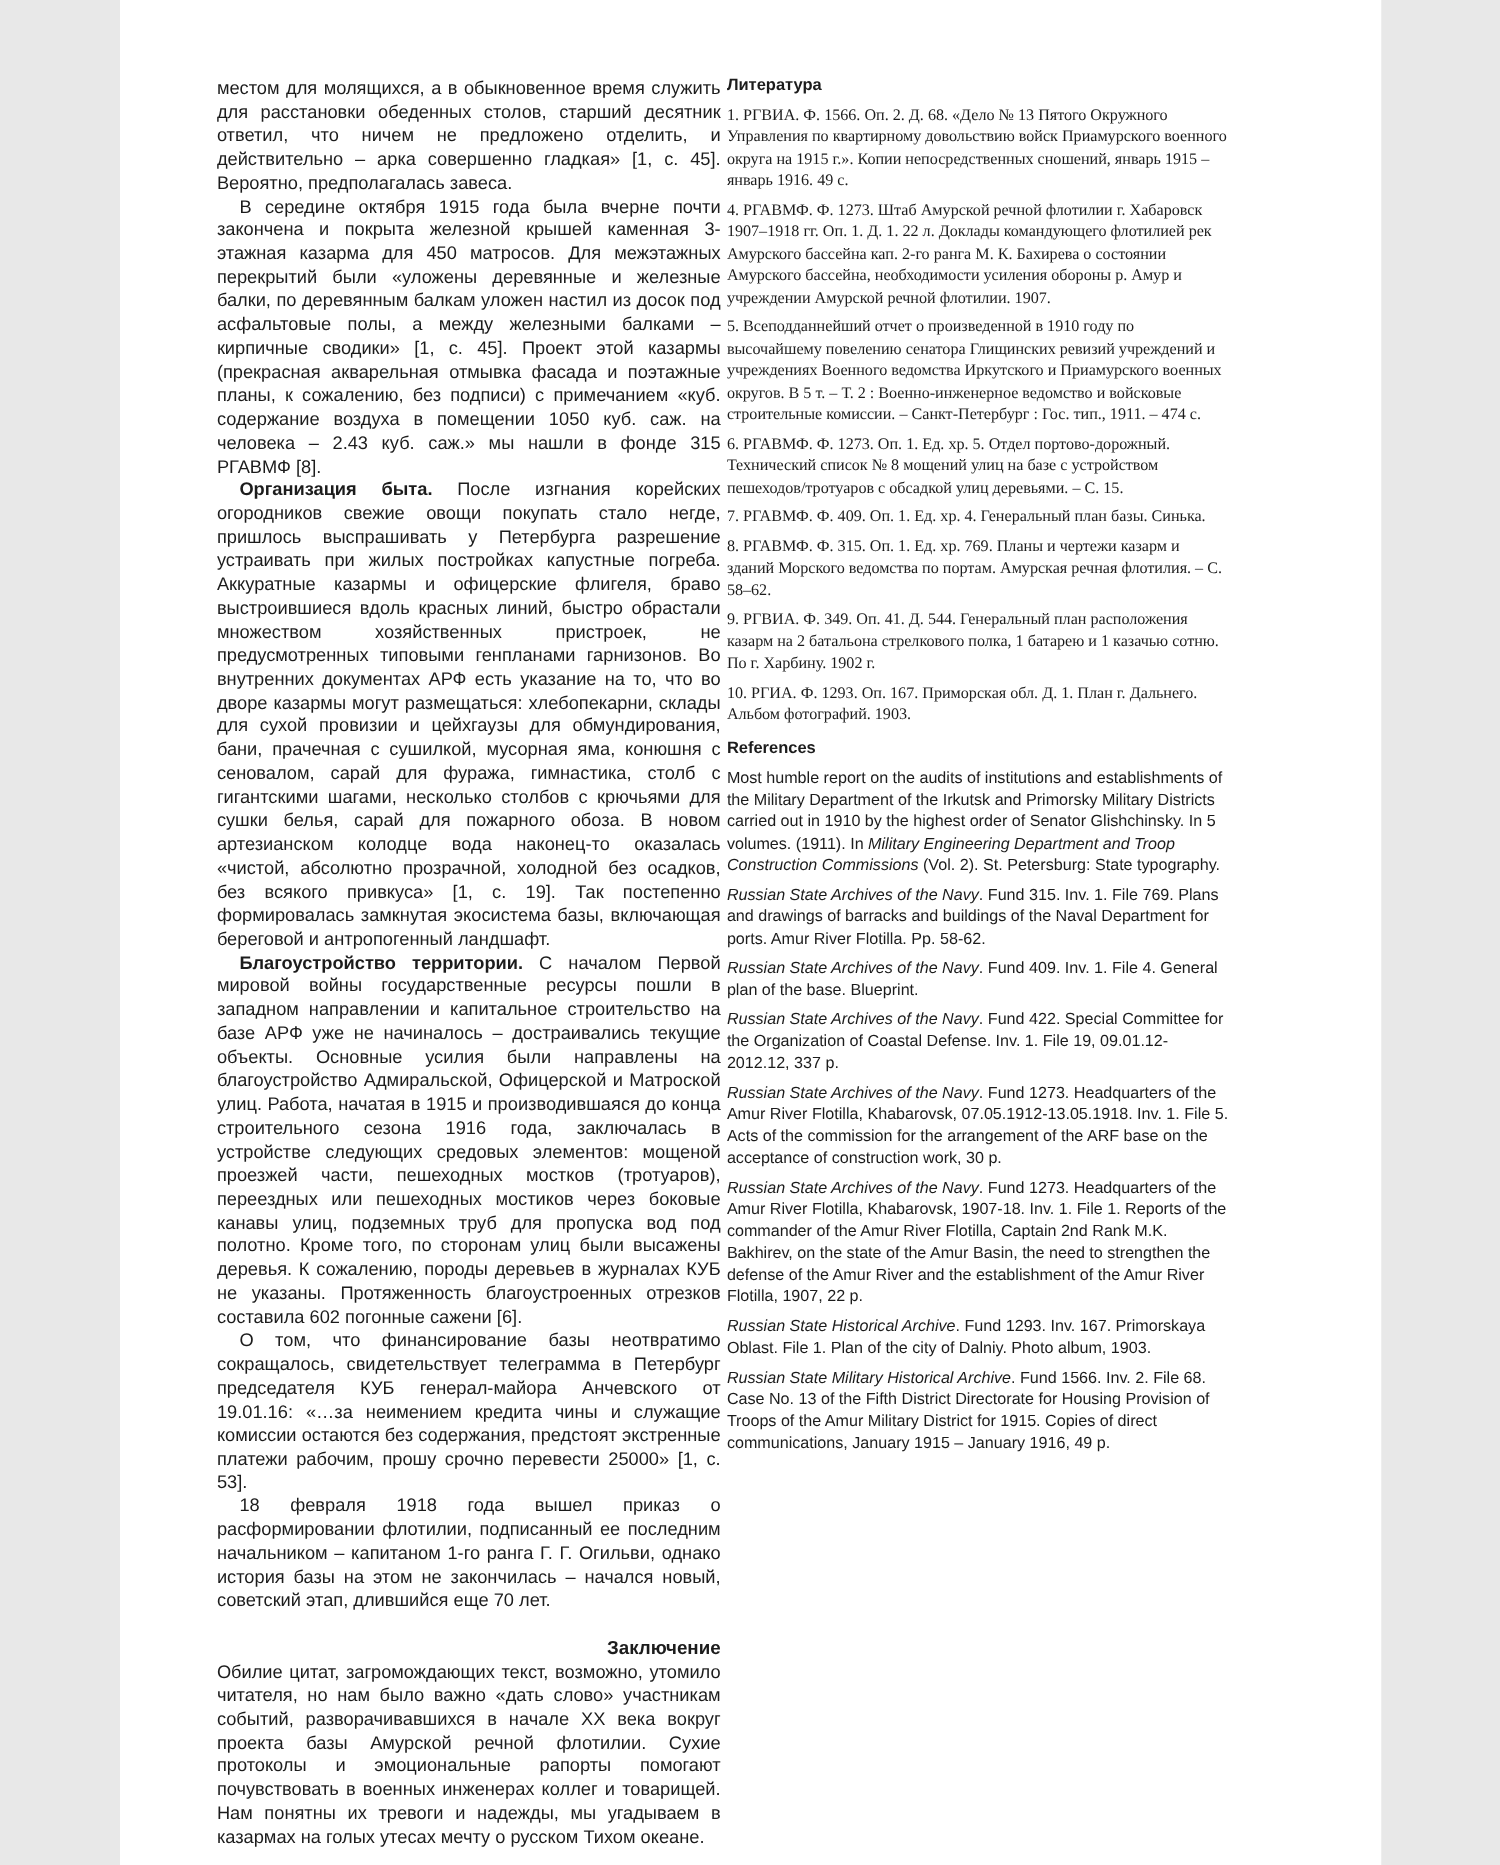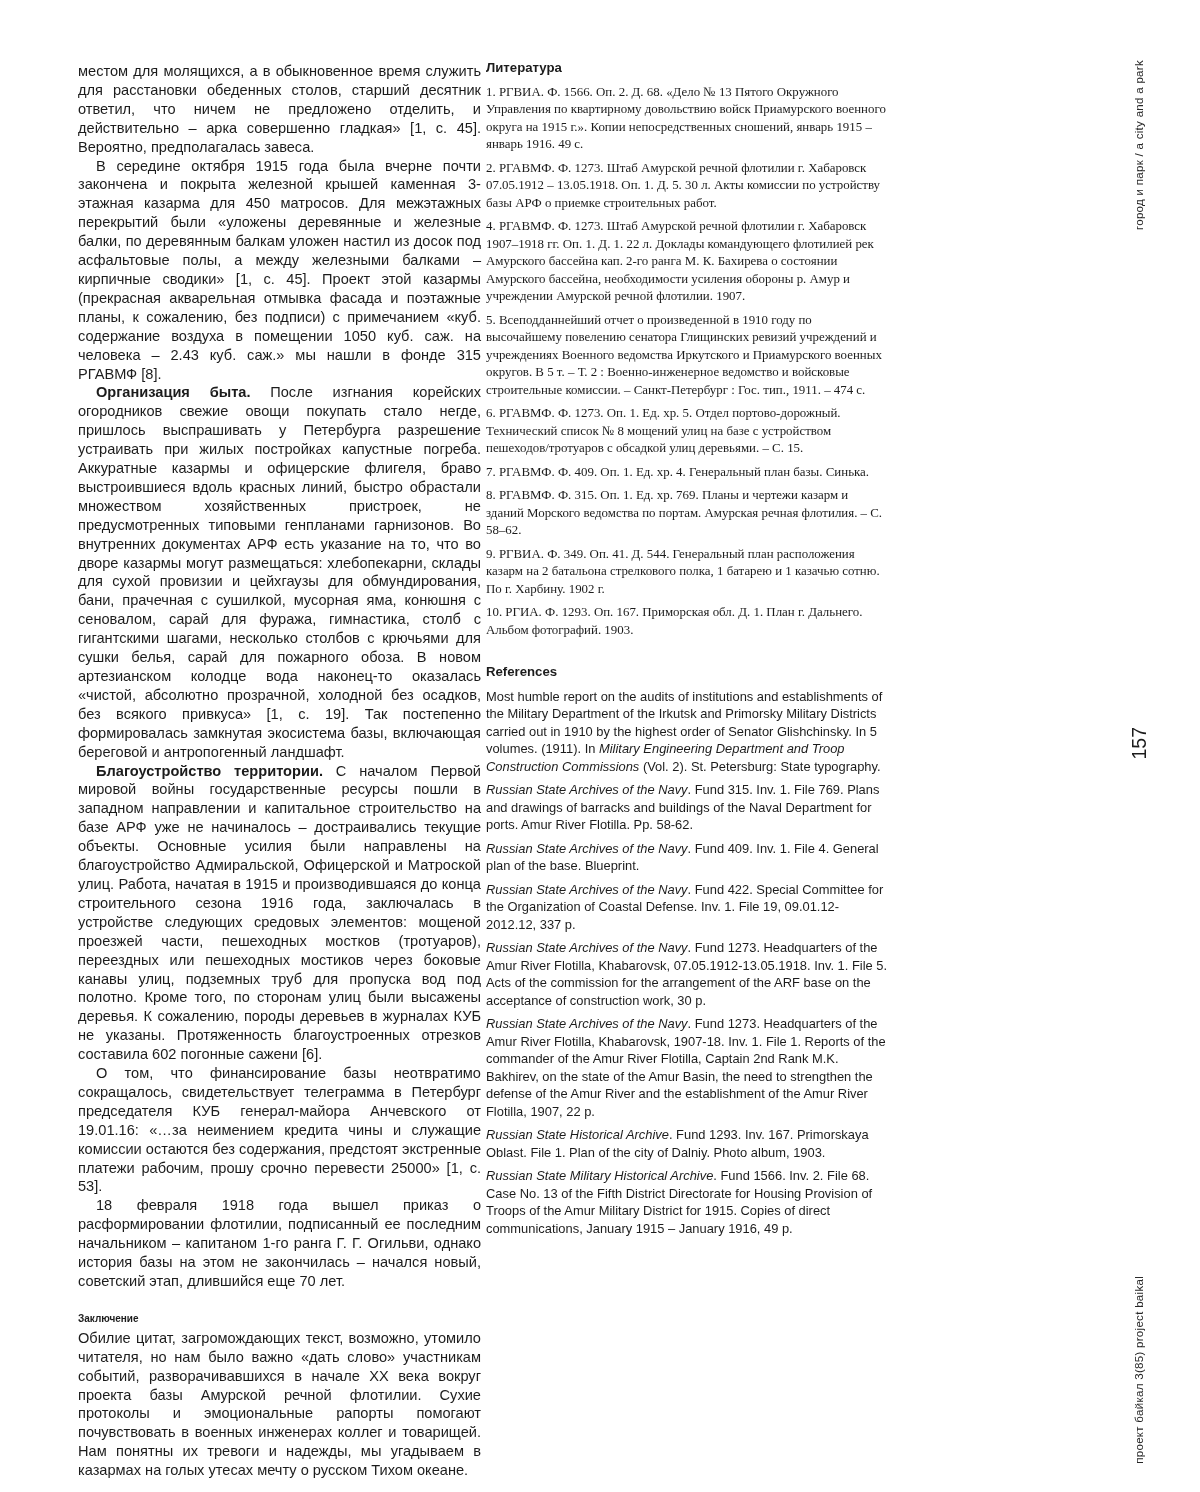--- a/index.html
+++ b/index.html
@@ -1,19 +1,19 @@
 <!DOCTYPE html>
 <html lang="ru"><head>
 <meta charset="utf-8">
 <style>
   * { margin: 0; padding: 0; box-sizing: border-box; }
   html, body { background: #e8e8e8; }
   .page {
     position: relative;
-    width: 1200px;
+    width: 1009px;
     height: 1492px;
     margin: 0 auto;
     background: #ffffff;
     overflow: hidden;
     font-family: "Liberation Sans", "DejaVu Sans", sans-serif;
     color: #1c1c1c;
   }
   
   .col-left {
     position: absolute;
@@ -22,41 +22,41 @@
     width: 403px;
     font-size: 14.6px;
     line-height: 18.9px;
     text-align: justify;
     hyphens: auto;
   }
   .col-left p.indent { text-indent: 18px; }
   .col-left strong { font-weight: bold; }
   .section-heading {
     font-weight: bold;
-    font-size: 10px;
+    font-size: 15px;
     margin-top: 19px;
-    text-align: left;
+    text-align: right;
   }
   
   .col-right {
     position: absolute;
     left: 486px;
     top: 59px;
     width: 403px;
     font-size: 12.9px;
     line-height: 17.5px;
     text-align: left;
   }
   .list-heading {
     font-weight: bold;
     font-size: 13.2px;
     line-height: 17.5px;
     margin-bottom: 7px;
   }
-  .refs-heading { margin-top: 24px; }
+  .refs-heading { margin-top: 8px; }
   .lit-item { margin-bottom: 6px; font-family: Liberation Serif, serif; }
   .ref-item  { margin-bottom: 6px; }
   .ref-item em { font-style: italic; }
   
   .v-text {
     position: absolute;
     writing-mode: vertical-rl;
     transform: rotate(180deg);
     font-size: 11.5px;
     letter-spacing: 0.3px;
@@ -89,21 +89,20 @@
       <p class="body-para indent">О том, что финансирование базы неотвратимо сокращалось, свидетельствует телеграмма в Петербург председателя КУБ генерал-майора Анчевского от 19.01.16: «…за неимением кредита чины и служащие комиссии остаются без содержания, предстоят экстренные платежи рабочим, прошу срочно перевести 25000» [1, с. 53].</p>
       <p class="body-para indent">18 февраля 1918 года вышел приказ о расформировании флотилии, подписанный ее последним начальником – капитаном 1-го ранга Г. Г. Огильви, однако история базы на этом не закончилась – начался новый, советский этап, длившийся еще 70 лет.</p>
       <h2 class="section-heading">Заключение</h2>
       <p class="body-para">Обилие цитат, загромождающих текст, возможно, утомило читателя, но нам было важно «дать слово» участникам событий, разворачивавшихся в начале XX века вокруг проекта базы Амурской речной флотилии. Сухие протоколы и эмоциональные рапорты помогают почувствовать в военных инженерах коллег и товарищей. Нам понятны их тревоги и надежды, мы угадываем в казармах на голых утесах мечту о русском Тихом океане.</p>
     </div>
 
   <div class="col-right">
     <p class="list-heading">Литература</p>
     <div>
         <p class="lit-item">1.  РГВИА. Ф. 1566. Оп. 2. Д. 68. «Дело № 13 Пятого Окружного Управления по квартирному довольствию войск Приамурского военного округа на 1915 г.». Копии непосредственных сношений, январь 1915 – январь 1916. 49 с.</p>
-        <p class="lit-item">2. РГАВМФ. Ф. 1273. Штаб Амурской речной флотилии г. Хабаровск 07.05.1912 – 13.05.1918. Оп. 1. Д. 5. 30 л. Акты комиссии по устройству базы АРФ о приемке строительных работ.</p>
         <p class="lit-item">4. РГАВМФ. Ф. 1273. Штаб Амурской речной флотилии г. Хабаровск 1907–1918 гг. Оп. 1. Д. 1. 22 л. Доклады командующего флотилией рек Амурского бассейна кап. 2-го ранга М. К. Бахирева о состоянии Амурского бассейна, необходимости усиления обороны р. Амур и учреждении Амурской речной флотилии. 1907.</p>
         <p class="lit-item">5. Всеподданнейший отчет о произведенной в 1910 году по высочайшему повелению сенатора Глищинских ревизий учреждений и учреждениях Военного ведомства Иркутского и Приамурского военных округов. В 5 т. – Т. 2 : Военно-инженерное ведомство и войсковые строительные комиссии. – Санкт-Петербург : Гос. тип., 1911. – 474 с.</p>
         <p class="lit-item">6. РГАВМФ. Ф. 1273. Оп. 1. Ед. хр. 5. Отдел портово-дорожный. Технический список № 8 мощений улиц на базе с устройством пешеходов/тротуаров с обсадкой улиц деревьями. – С. 15.</p>
         <p class="lit-item">7. РГАВМФ. Ф. 409. Оп. 1. Ед. хр. 4. Генеральный план базы. Синька.</p>
         <p class="lit-item">8. РГАВМФ. Ф. 315. Оп. 1. Ед. хр. 769. Планы и чертежи казарм и зданий Морского ведомства по портам. Амурская речная флотилия. – С. 58–62.</p>
         <p class="lit-item">9. РГВИА. Ф. 349. Оп. 41. Д. 544. Генеральный план расположения казарм на 2 батальона стрелкового полка, 1 батарею и 1 казачью сотню. По г. Харбину. 1902 г.</p>
         <p class="lit-item">10. РГИА. Ф. 1293. Оп. 167. Приморская обл. Д. 1. План г. Дальнего. Альбом фотографий. 1903.</p>
       </div>
 
     <p class="list-heading refs-heading">References</p>

